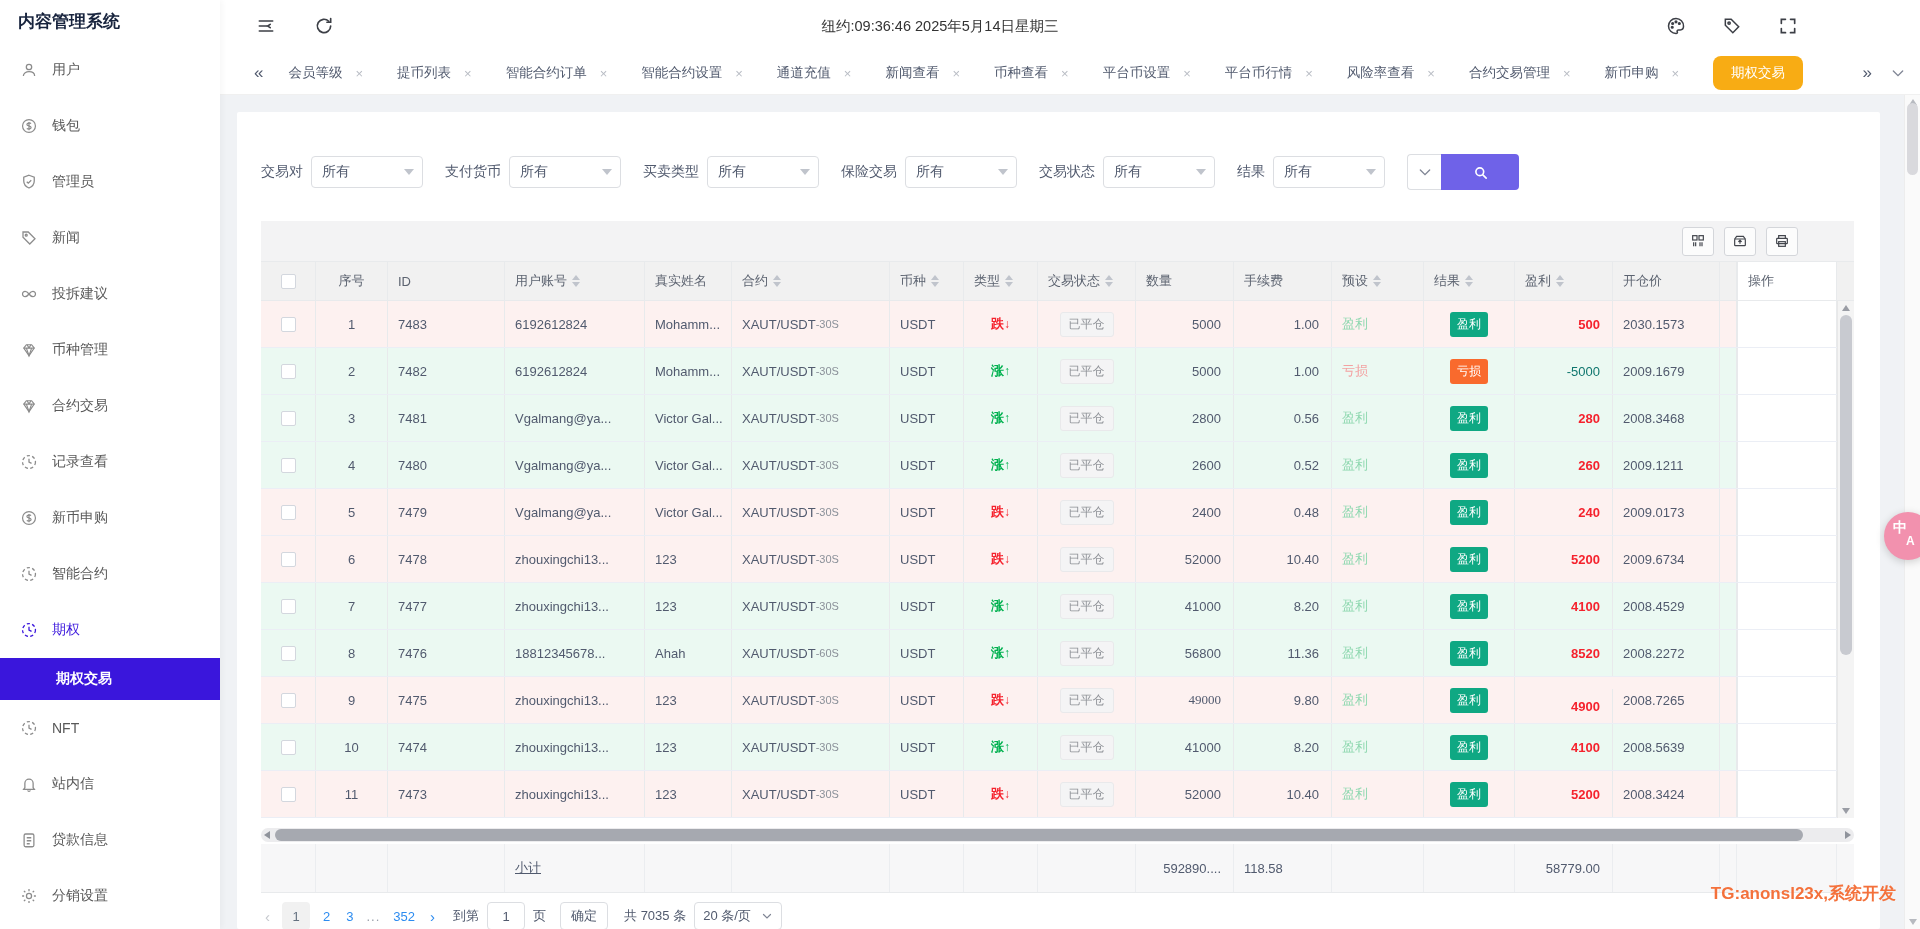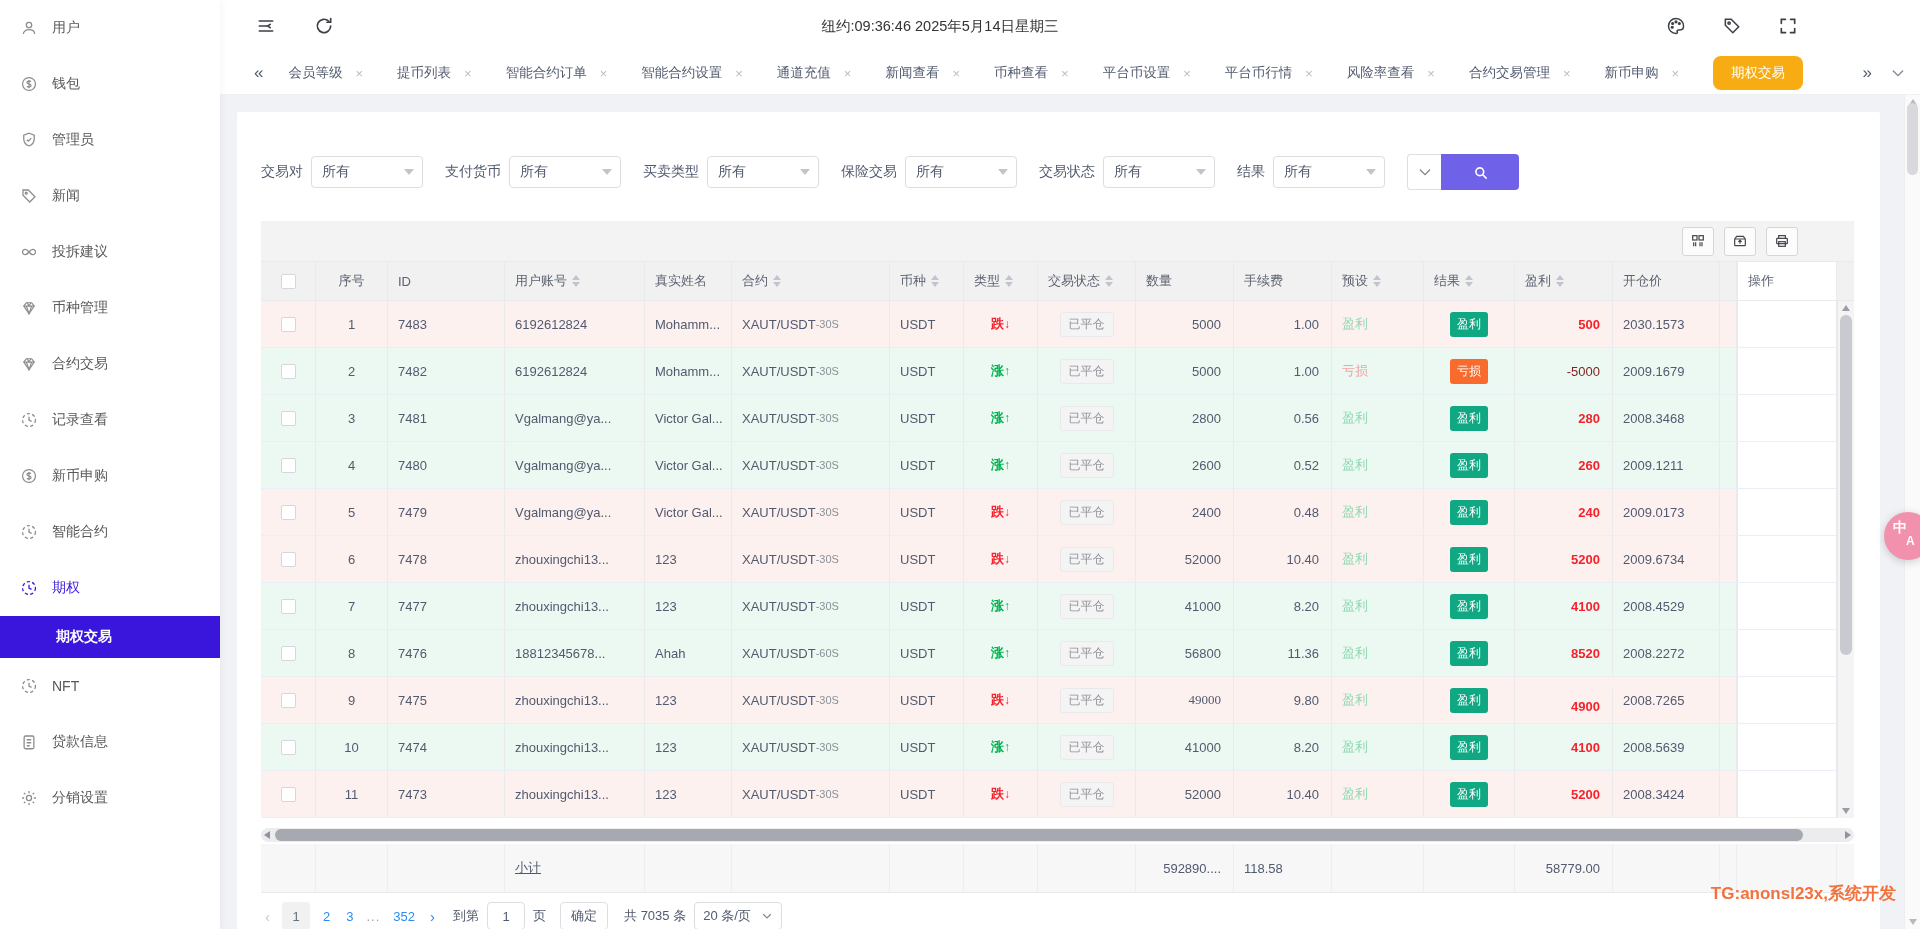--- a/index.html
+++ b/index.html
@@ -90,21 +90,21 @@
   .type-up { color:#00b14f; font-weight:bold; }
   .type-arrow { font-weight:normal; font-size:12px; }
   .tag-status { background:#f4f4f5; border:1px solid #e9e9eb; color:#909399; border-radius:3px;
     padding:3px 8px; font-size:12px; }
   .preset-win { color:#8fd8b0; }
   .preset-loss { color:#f3a2a2; }
   .badge { color:#fff; border-radius:3px; padding:4px 7px; font-size:12px; }
   .badge-win { background:#0fa883; }
   .badge-loss { background:#f96a2d; }
   .profit-pos { color:#f5222d; font-weight:bold; }
-  .profit-neg { color:#7f1d1d; }
+  .profit-neg { color:#0f766e; }
   .op-cell { background:#fff !important; border-left:1px solid #e8eaec; }
   .tbody { position:relative; }
   .vscroll { position:absolute; right:0; top:0; bottom:0; width:17px; background:#f4f4f4;
     border-left:1px solid #e8e8e8; }
   .vscroll .vthumb { position:absolute; left:2px; right:2px; top:14px; height:340px;
     background:#c8cad0; border-radius:6px; cursor:pointer; }
   .varrow { position:absolute; left:4px; width:0; height:0; border-left:4px solid transparent;
     border-right:4px solid transparent; }
   .varrow.up { top:4px; border-bottom:6px solid #9a9da5; }
   .varrow.dn { bottom:4px; border-top:6px solid #9a9da5; }
@@ -151,20 +151,21 @@
     background:#f291ae; box-shadow:0 2px 8px rgba(0,0,0,.18); z-index:7; cursor:pointer; color:#fff; }
   .float-translate .zh { position:absolute; left:9px; top:7px; font-size:14px; font-weight:bold; }
   .float-translate .en { position:absolute; left:22px; top:22px; font-size:12px; font-weight:bold; }
   .watermark { position:absolute; right:24px; bottom:24px; font-size:17px; font-weight:bold;
     color:#f4713b; z-index:8; }
 </style>
 </head>
 <body>
 
 <div class="sidebar">
+  <div class="side-title">内容管理系统</div>
   <div id="side-menu">
       <div class="menu-item">
         <span class="mi-ico"><svg viewBox="0 0 24 24" fill="none" stroke="currentColor" stroke-width="1.7">
             <circle cx="12" cy="8" r="3.6"></circle>
             <path d="M4.5 20c0-4 3.8-5.8 7.5-5.8s7.5 1.8 7.5 5.8"></path>
           </svg></span>
         <span>用户</span>
       </div>
       <div class="menu-item">
         <span class="mi-ico"><svg viewBox="0 0 24 24" fill="none" stroke="currentColor" stroke-width="1.6">
@@ -235,20 +236,27 @@
           </svg></span>
         <span>期权</span>
       </div>
       <div class="menu-sub selected">期权交易</div>
       <div class="menu-item">
         <span class="mi-ico"><svg viewBox="0 0 24 24" fill="none" stroke="currentColor" stroke-width="1.7">
             <circle cx="12" cy="12" r="8.6" stroke-dasharray="4.2 3.1"></circle>
             <path d="M12 7.5V12l3.4 1.8"></path>
           </svg></span>
         <span>NFT</span>
+      </div>
+      <div class="menu-item">
+        <span class="mi-ico"><svg viewBox="0 0 24 24" fill="none" stroke="currentColor" stroke-width="1.7">
+            <path d="M6.5 17v-6a5.5 5.5 0 0 1 11 0v6l1.6 2.1H4.9z"></path>
+            <path d="M10.2 20.5a1.9 1.9 0 0 0 3.6 0"></path>
+          </svg></span>
+        <span>站内信</span>
       </div>
       <div class="menu-item">
         <span class="mi-ico"><svg viewBox="0 0 24 24" fill="none" stroke="currentColor" stroke-width="1.7">
             <rect x="5.5" y="4" width="13" height="17" rx="2"></rect>
             <path d="M9 9h6M9 13h6M9 17h4"></path>
           </svg></span>
         <span>贷款信息</span>
       </div>
       <div class="menu-item">
         <span class="mi-ico"><svg viewBox="0 0 24 24" fill="none" stroke="currentColor" stroke-width="1.7">

